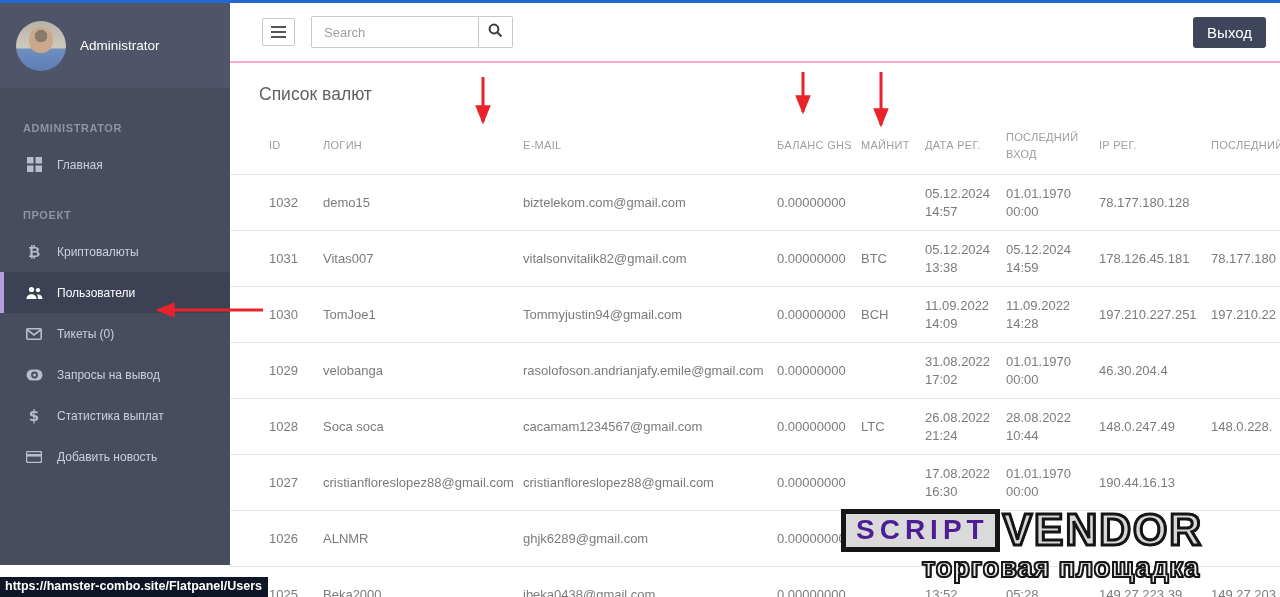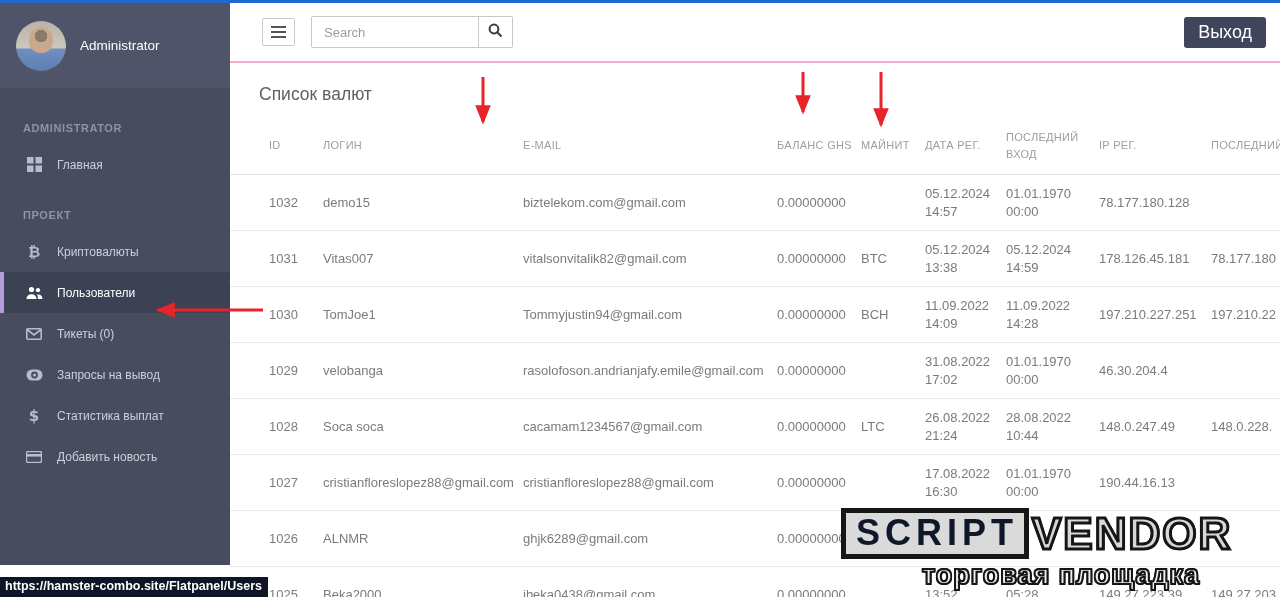--- a/index.html
+++ b/index.html
@@ -39,41 +39,41 @@
   .hamburger-btn { width:33px; height:28px; border:1px solid #c9c9c9; border-radius:2px; background:#fff;
                    margin-left:32px; display:flex; flex-direction:column; justify-content:center; align-items:center; gap:3px; cursor:pointer; }
   .hamburger-btn i { display:block; width:15px; height:2px; background:#555; }
   .search-wrap { display:flex; margin-left:16px; }
   .search-input { width:168px; height:32px; border:1px solid #c9c9c9; border-radius:2px 0 0 2px; padding:0 12px;
                   font-size:13px; color:#333; outline:none; }
   .search-input::placeholder { color:#9e9e9e; }
   .search-btn { width:34px; height:32px; border:1px solid #c9c9c9; border-left:none; border-radius:0 2px 2px 0;
                 background:#fff; display:flex; align-items:center; justify-content:center; cursor:pointer; }
   .logout-btn { margin-left:auto; margin-right:14px; background:#3f455a; color:#fff; border:none; border-radius:3px;
-                height:31px; padding:0 14px; font-size:18px; cursor:pointer; font-family:inherit; }
+                height:31px; padding:0 14px; font-size:15px; cursor:pointer; font-family:inherit; }
 
   
   .content { position:absolute; left:230px; top:63px; width:1050px; height:534px; background:#fff; overflow:hidden; }
   .page-title { color:#616161; font-size:17.5px; font-weight:400; margin:21px 0 0 29px; }
 
   .table-header-row, .tr { display:grid; grid-template-columns:54px 200px 254px 84px 64px 81px 93px 112px 160px;
                            padding-left:39px; align-items:center; }
   .table-header-row { margin-top:24px; padding-bottom:12px; border-bottom:1px solid #e4e4e4; }
   .th { color:#9e9e9e; font-size:11px; letter-spacing:.3px; padding-right:8px; line-height:1.5; }
   .tr { height:56px; border-bottom:1px solid #e8e8e8; }
   .td { color:#7b7b7b; font-size:13px; white-space:nowrap; padding-right:6px; }
   .td-2line span { display:block; line-height:18px; }
 
   
   .annotations { position:absolute; left:0; top:0; z-index:55; pointer-events:none; }
 
   
   .watermark { position:absolute; left:841px; top:508px; width:440px; z-index:50; pointer-events:none; }
   .wm-row1 { display:flex; align-items:center; }
-  .wm-script { border:5px solid #161616; background:#dadada; color:#0f172a; font-size:36px; font-weight:800;
+  .wm-script { border:5px solid #161616; background:#dadada; color:#4c1d95; font-size:28px; font-weight:800;
                letter-spacing:5px; line-height:1; padding:2px 6px 3px 10px; }
   .wm-vendor { color:#d8d8d8; font-size:44px; font-weight:800; letter-spacing:2px; line-height:1; margin-left:3px;
                -webkit-text-stroke:3px #161616;
                text-shadow:-1px -1px 0 #161616,1px -1px 0 #161616,-1px 1px 0 #161616,1px 1px 0 #161616; }
   .wm-sub { text-align:center; font-size:27px; font-weight:bold; color:#efefef; letter-spacing:1px; margin-top:1px;
             -webkit-text-stroke:1.8px #161616;
             text-shadow:-1px -1px 0 #161616,1px -1px 0 #161616,-1px 1px 0 #161616,1px 1px 0 #161616; }
 </style>
 </head>
 <body>

